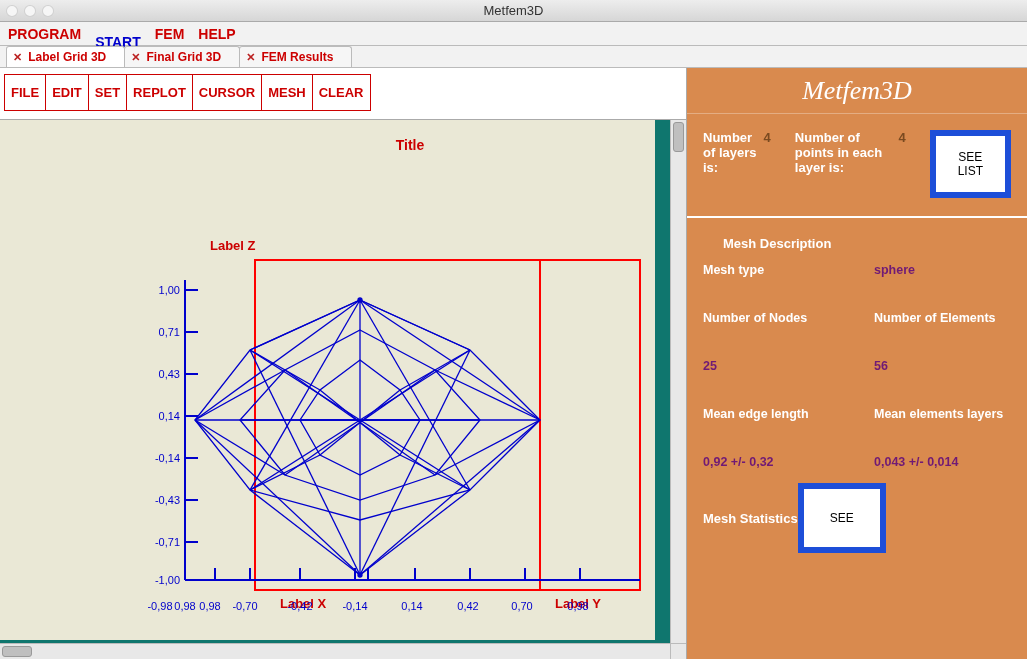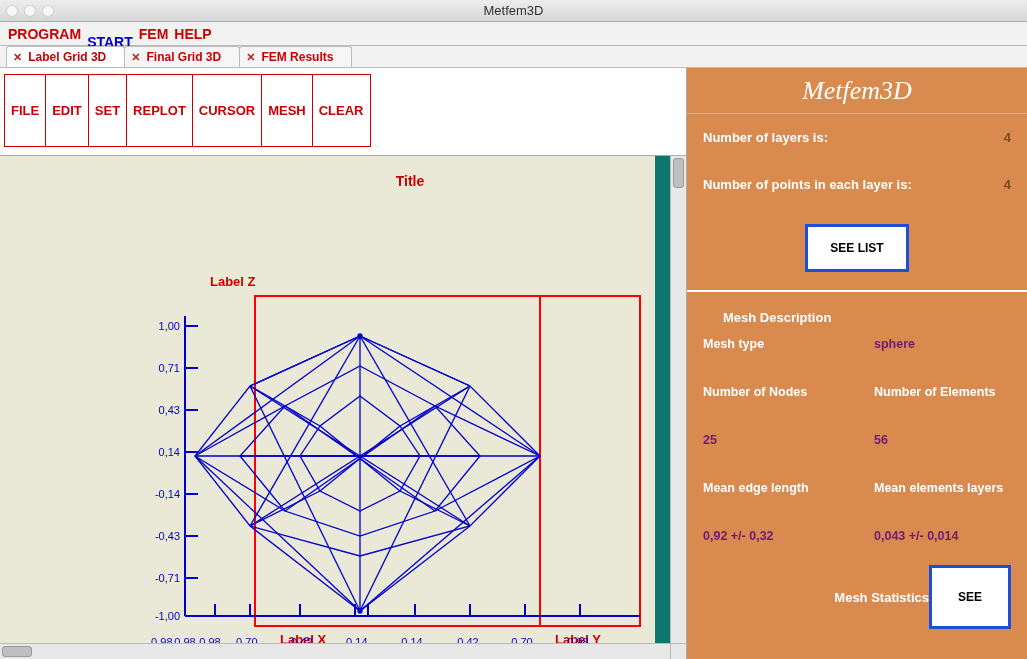--- a/index.html
+++ b/index.html
@@ -14,21 +14,21 @@
     .traffic { display: flex; gap: 6px; }
     .traffic span { width: 12px; height: 12px; border-radius: 50%; display: inline-block; border:1px solid rgba(0,0,0,.15);}
     .tl-close { background: #f6f6f6; }
     .tl-min   { background: #f6f6f6; }
     .tl-max   { background: #f6f6f6; }
     .titlebar .title { position:absolute; left:0; right:0; text-align:center; font-size:13px; color:#333; }
     .menubar {
       height: 24px;
       background: #f2f2f2;
       border-bottom: 1px solid #bbb;
-      display:flex; align-items:center; padding: 0 8px; gap: 6px;
+      display:flex; align-items:center; padding: 0 8px; gap: 14px;
       font-weight: bold;
       font-size: 14px;
     }
     .menubar .m { color: #cc0000; cursor: default; }
     .menubar .mblue { color: #0000cc; cursor: default; margin-top: 16px; }
     .tabsbar {
       height: 22px;
       background: #f2f2f2;
       border-bottom: 1px solid #bbb;
       display:flex; align-items:flex-end;
@@ -66,21 +66,21 @@
       padding: 6px 4px 8px;
       border-bottom: 1px solid #aaa;
       background: #fff;
     }
     .toolbar button {
       border: 1px solid #cc0000;
       color: #cc0000;
       background: #fff;
       font-weight: bold;
       font-size: 13px;
-      padding: 28px 6px;
+      padding: 10px 6px;
       cursor: pointer;
       margin-right: -1px;
     }
     .plotwrap {
       flex:1; position:relative;
       overflow:hidden;
     }
     .plotarea {
       position:absolute; left:0; top:0; right:16px; bottom:16px;
       background: #0f766e;
@@ -111,51 +111,51 @@
       color:#fff;
       display:flex; align-items:center; justify-content:center;
       border-bottom: 1px solid rgba(255,255,255,.3);
       font-family: "Brush Script MT", "Segoe Script", cursive;
       font-style: italic;
       font-size: 26px;
     }
     .panelA {
       padding: 16px 16px 18px;
       color:#fff;
-      display:flex; flex-direction:column;
-      gap: 32px;
+      display:flex; flex-direction:row;
+      gap: 24px;
       border-bottom: 2px solid #fff;
     }
     .panelA .row { display:flex; justify-content:space-between; font-weight:bold; font-size:13px;}
     .panelA .row .val { color: #7a4a20; }
     .panelA .note { font-weight:bold; font-size:13px; }
     .panelA .btnrow { display:flex; justify-content:center; }
     .whitebtn {
-      background:#fff; color:#000; border:3px solid #1d4ed8;
-      padding: 14px 22px; font-weight:bold; font-size:12px; cursor:pointer;
+      background:#fff; color:#000; border:6px solid #1d4ed8;
+      padding: 14px 22px; font-weight:normal; font-size:12px; cursor:pointer;
     }
     .whitebtn.sm { padding: 22px 26px; }
     .panelB {
       padding: 12px 16px 10px;
       color:#fff;
     }
     .panelB .hdr { font-weight:bold; margin: 6px 0 12px; padding-left: 20px; }
     .panelB .grid {
       display:grid;
       grid-template-columns: 1fr 1fr;
       column-gap: 10px;
       row-gap: 10px;
       font-size: 12.5px;
       color: #fff;
       gap: 34px;
     }
     .panelB .lbl { font-weight:bold; color:#fff; }
     .panelB .val { color: #701a75; font-weight:bold;}
     .panelB .statsrow {
-      display:flex; justify-content:flex-end; align-items:center; margin-top:22px;
+      display:flex; justify-content:flex-start; align-items:center; margin-top:14px;
     }
     .panelB .statsrow .slbl { font-weight:bold; }
   </style>
 </head>
 <body>
 
 <div class="titlebar">
   <div class="traffic">
     <span class="tl-close"></span>
     <span class="tl-min"></span>

